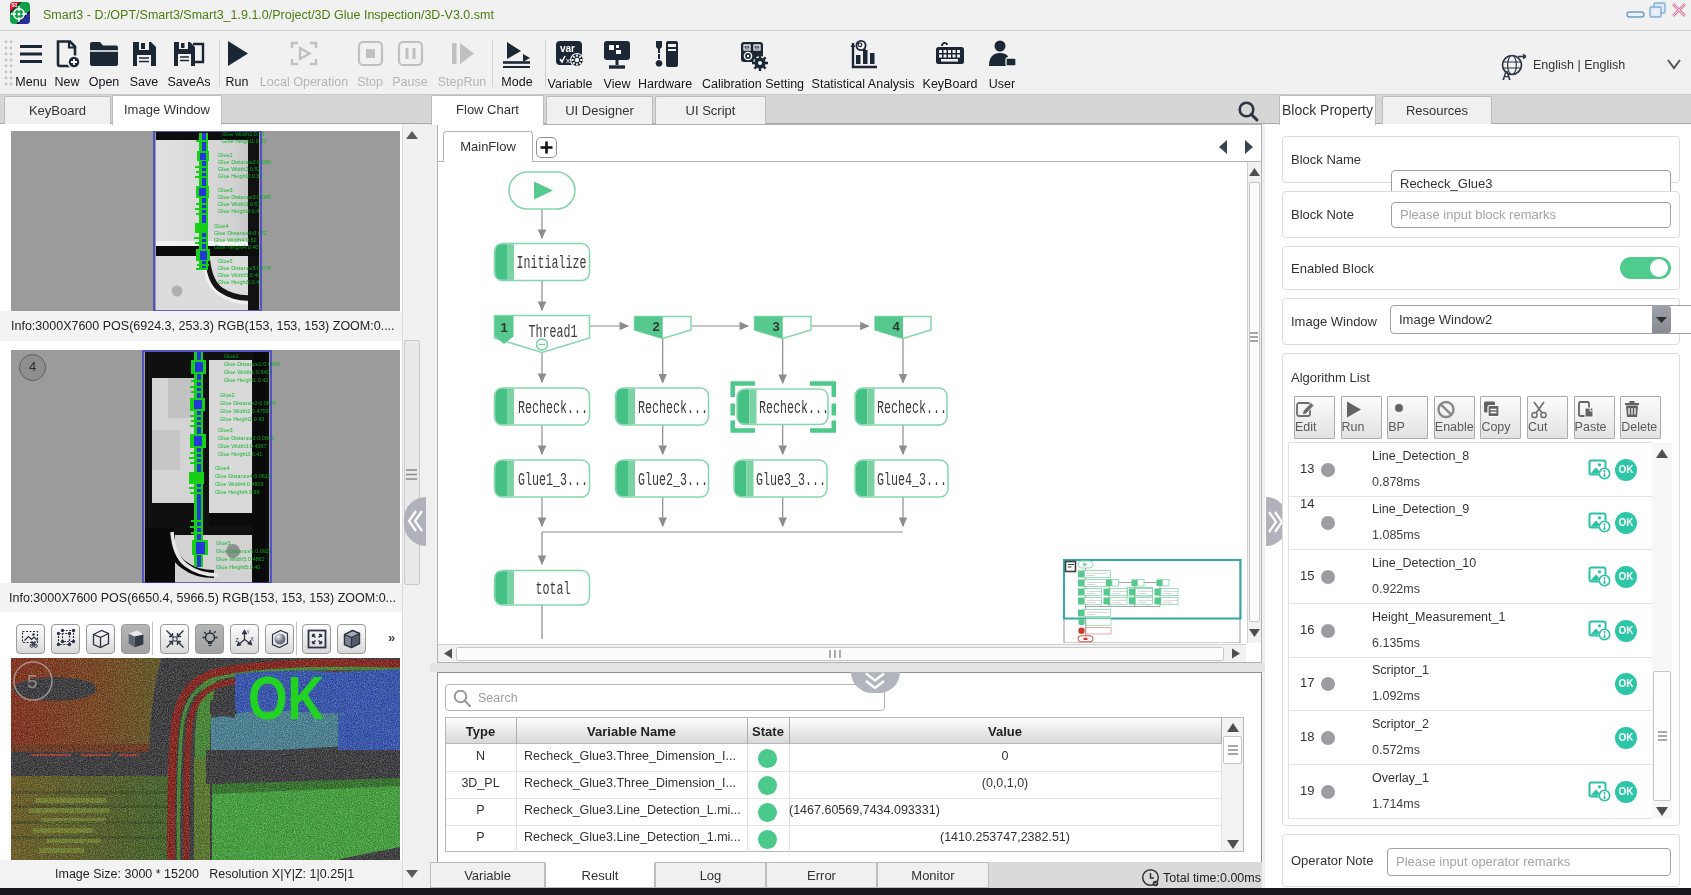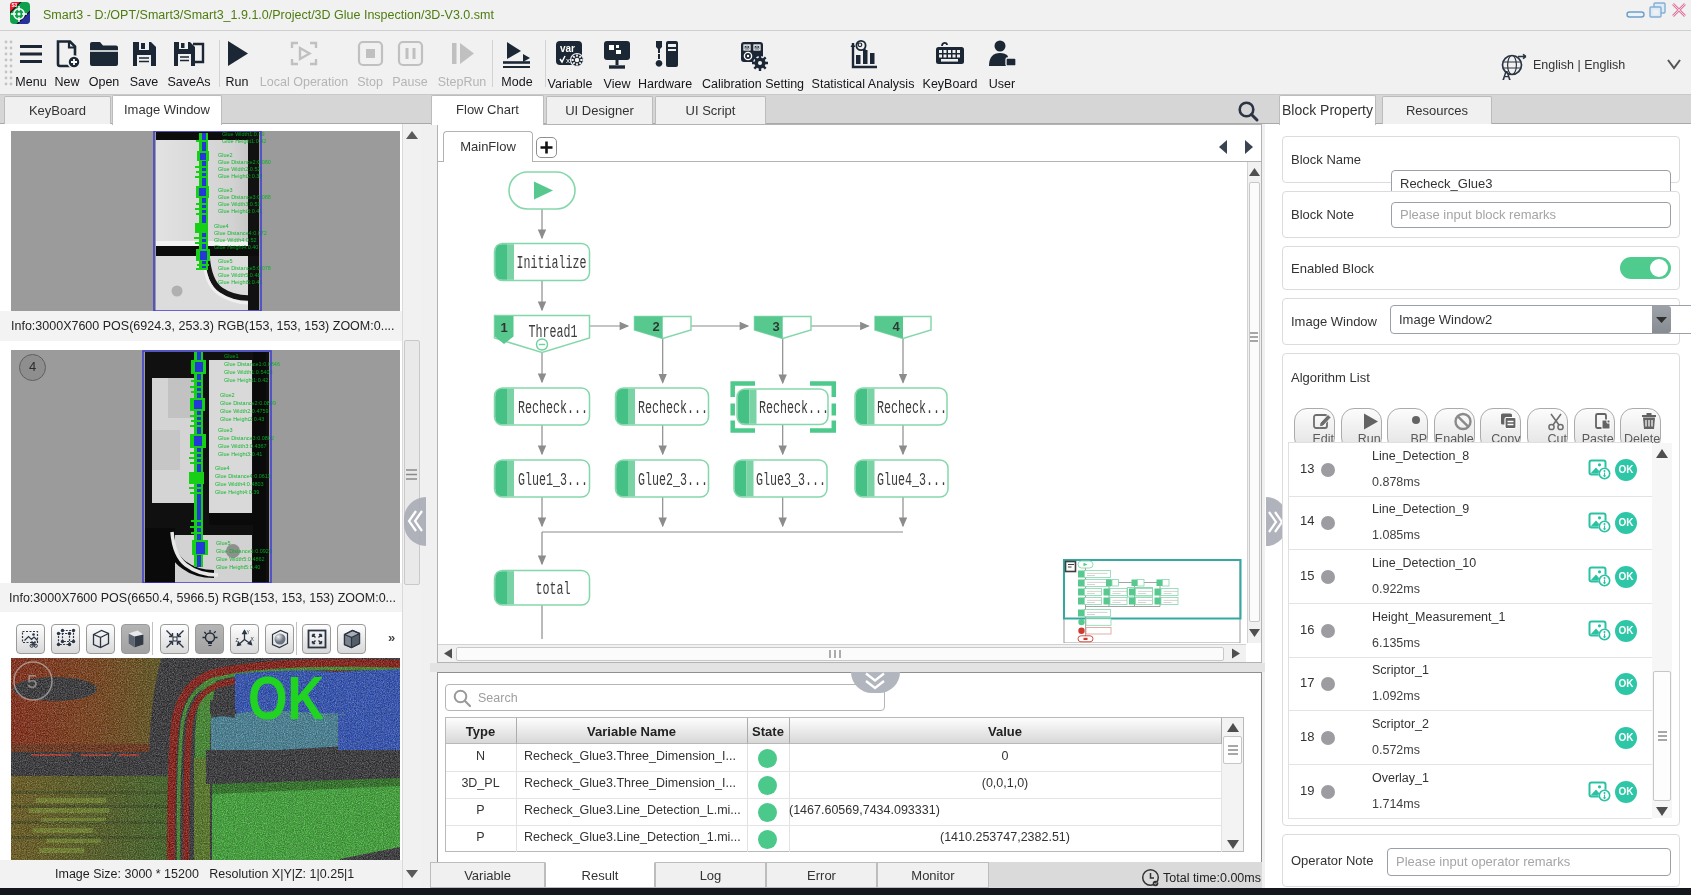--- a/index.html
+++ b/index.html
@@ -950,21 +950,21 @@
 <div class="lbl" style="left:1291px;top:314px;">Image Window</div>
 <div class="inp" style="left:1390px;top:305px;width:314px;height:29px;line-height:27px;">Image Window2</div>
 <div class="abs" style="left:1652px;top:306px;width:19px;height:27px;background:linear-gradient(#9da1a8,#878b92);border-radius:0 3px 3px 0;"></div>
 <svg class="abs" style="left:1654px;top:315px;" width="15" height="10">
       <path d="M2 2 L7.5 8 L13 2 Z" fill="#2e2e2e"></path>
     </svg>
 
 <div class="grp" style="left:1282px;top:353px;width:398px;height:473px;"></div>
 <div class="lbl" style="left:1291px;top:370px;">Algorithm List</div>
 <div id="algbtns">
-      <style>.abtn{position:absolute;top:408px;width:41px;height:43px;background:linear-gradient(#fcfcfc,#e2e2e2);border:1px solid #ababab;border-radius:13px;text-align:right;} .abtn .ic{margin-top:3px;height:20px;} .abtn .al{font-size:12.5px;color:#5a5a5a;line-height:15px;}</style>
+      <style>.abtn{position:absolute;top:396px;width:41px;height:43px;background:linear-gradient(#fcfcfc,#e2e2e2);border:1px solid #ababab;border-radius:1px;text-align:left;} .abtn .ic{margin-top:3px;height:20px;} .abtn .al{font-size:12.5px;color:#5a5a5a;line-height:15px;}</style>
       <div class="abtn" style="left:1294.0px;">
         <div class="ic"><svg width="22" height="19" viewBox="0 0 22 19">
             <rect x="2" y="3" width="13" height="13" rx="2" fill="none" stroke="#6e6e6e" stroke-width="1.8"></rect>
             <path d="M8 11 L16 2.5 L19 5.5 L11 14 L7.5 14.8 Z" fill="#6e6e6e" stroke="#fff" stroke-width="0.8"></path>
           </svg></div>
         <div class="al">Edit</div>
       </div>
       <div class="abtn" style="left:1340.6px;">
         <div class="ic"><svg width="22" height="19" viewBox="0 0 22 19">
             <path d="M5 1.5 L19 9.5 L5 17.5 Z" fill="#636363"></path>
@@ -1030,21 +1030,21 @@
           <rect x="1.5" y="1.5" width="16" height="14" rx="2" fill="none" stroke="#2bc2a3" stroke-width="2"></rect>
           <path d="M2.5 14.5 L8 8.5 L11.5 12.5 L13 11 L16.5 14.5 Z" fill="#2bc2a3"></path>
           <circle cx="11.5" cy="5.8" r="1.6" fill="#2bc2a3"></circle>
           <circle cx="16.5" cy="14.5" r="6" fill="#fff"></circle>
           <circle cx="16.5" cy="14.5" r="5.2" fill="none" stroke="#2bc2a3" stroke-width="1.6"></circle>
           <circle cx="16.5" cy="11.9" r="1" fill="#2bc2a3"></circle>
           <path d="M16.5 13.6 V17.4 M15.5 16.4 L16.5 17.6 L17.5 16.4" stroke="#2bc2a3" stroke-width="1.1" fill="none"></path>
         </svg></div>
       <div class="okb" style="left:1615px;top:458.5px;">OK</div>
       <div class="arow" style="top:496.2px;"></div>
-      <div class="anum" style="left:1300px;top:513px;">14</div>
+      <div class="anum" style="left:1300px;top:496px;">14</div>
       <div class="adot" style="left:1321px;top:516.2px;"></div>
       <div class="aname" style="left:1372px;top:502.2px;">Line_Detection_9</div>
       <div class="atime" style="left:1372px;top:528.2px;">1.085ms</div>
       <div class="abs" style="left:1588px;top:512.2px;"><svg width="24" height="22" viewBox="0 0 24 22">
           <rect x="1.5" y="1.5" width="16" height="14" rx="2" fill="none" stroke="#2bc2a3" stroke-width="2"></rect>
           <path d="M2.5 14.5 L8 8.5 L11.5 12.5 L13 11 L16.5 14.5 Z" fill="#2bc2a3"></path>
           <circle cx="11.5" cy="5.8" r="1.6" fill="#2bc2a3"></circle>
           <circle cx="16.5" cy="14.5" r="6" fill="#fff"></circle>
           <circle cx="16.5" cy="14.5" r="5.2" fill="none" stroke="#2bc2a3" stroke-width="1.6"></circle>
           <circle cx="16.5" cy="11.9" r="1" fill="#2bc2a3"></circle>

